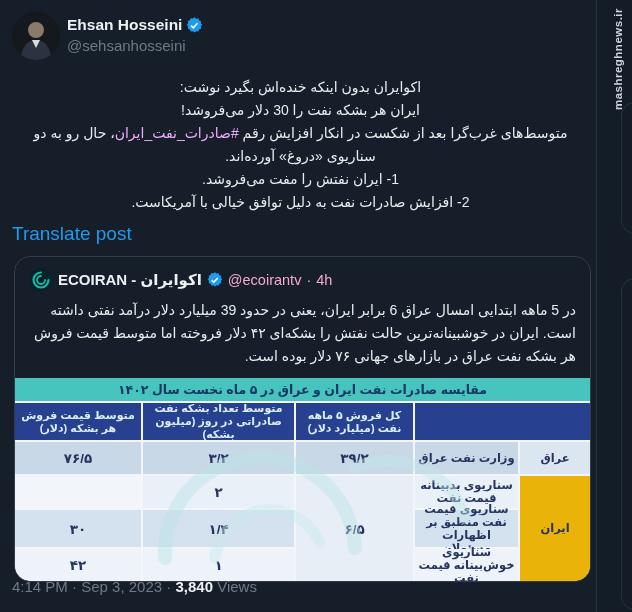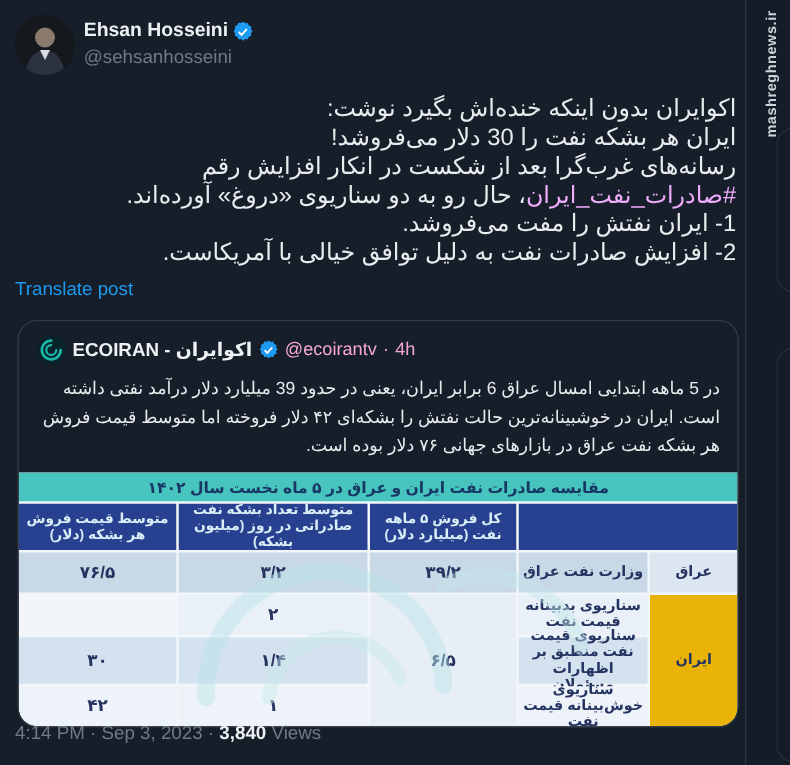--- a/index.html
+++ b/index.html
@@ -17,23 +17,23 @@
                  font-family:"DejaVu Sans",sans-serif;direction:rtl;}
   
   .t-header{display:flex;align-items:flex-start;padding:12px 12px 0 12px;}
   .avatar{width:48px;height:48px;border-radius:50%;background:#1a1d22;overflow:hidden;flex:0 0 48px;position:relative;}
   .names{margin-left:7px;padding-top:4px;}
   .name-row{display:flex;align-items:center;gap:4px;}
   .name{font-size:15.5px;font-weight:bold;color:#eef1f3;}
   .handle{font-size:15px;color:#6e7a85;margin-top:3px;}
   .badge{width:17px;height:17px;flex:0 0 17px;}
   
-  .t-text{direction:rtl;text-align:right;padding:16px 8px 0 12px;font-size:19px;line-height:23px;color:#e9ecee;}
+  .t-text{direction:rtl;text-align:center;padding:16px 8px 0 12px;font-size:14px;line-height:23px;color:#e9ecee;}
   .hashtag{color:#f0abfc;}
-  .translate{direction:ltr;text-align:left;padding:9px 0 0 12px;font-size:15px;color:#1d9bf0;cursor:pointer;}
+  .translate{direction:ltr;text-align:left;padding:9px 0 0 12px;font-size:19px;color:#1d9bf0;cursor:pointer;}
   
   .q-card{position:absolute;left:14px;top:256px;width:575px;border:1px solid #333d47;border-radius:16px;overflow:hidden;background:#151e29;}
   .q-header{display:flex;align-items:center;gap:5px;padding:11px 14px 0 14px;}
   .q-logo{width:24px;height:24px;border-radius:50%;flex:0 0 24px;}
   .q-name{font-size:15px;font-weight:bold;color:#eef1f3;}
   .q-badge{width:16px;height:16px;flex:0 0 16px;}
   .q-meta{font-size:14.5px;color:#f9a8d4;}
   .q-text{direction:rtl;text-align:right;padding:7px 14px 10px 14px;font-size:14px;line-height:23px;color:#e9ecee;}
   
   .q-table{position:relative;direction:rtl;background:#f2f6fa;border-radius:0 0 15px 15px;overflow:hidden;}
@@ -88,21 +88,21 @@
             <path fill="none" stroke="#fff" stroke-width="2.2" d="M7 12.2l3.2 3.2 6-6.5"></path>
           </svg>
         </div>
         <div class="handle">@sehsanhosseini</div>
       </div>
     </div>
 
     <div class="t-text">
       <div>اکوایران بدون اینکه خنده‌اش بگیرد نوشت:</div>
       <div>ایران هر بشکه نفت را 30 دلار می‌فروشد!</div>
-      <div><span>رسانه‌های غرب‌گرا بعد از شکست در انکار افزایش رقم </span><span class="hashtag">#صادرات_نفت_ایران</span><span>، حال رو به دو سناریوی «دروغ» آورده‌اند.</span></div>
+      <div><span>متوسط‌های غرب‌گرا بعد از شکست در انکار افزایش رقم </span><span class="hashtag">#صادرات_نفت_ایران</span><span>، حال رو به دو سناریوی «دروغ» آورده‌اند.</span></div>
       <div>1- ایران نفتش را مفت می‌فروشد.</div>
       <div>2- افزایش صادرات نفت به دلیل توافق خیالی با آمریکاست.</div>
     </div>
 
     <div class="translate">Translate post</div>
 
     <div class="q-card">
       <div class="q-header">
         <svg class="q-logo" viewBox="0 0 24 24">
           <circle cx="12" cy="12" r="12" fill="#07222b"></circle>

